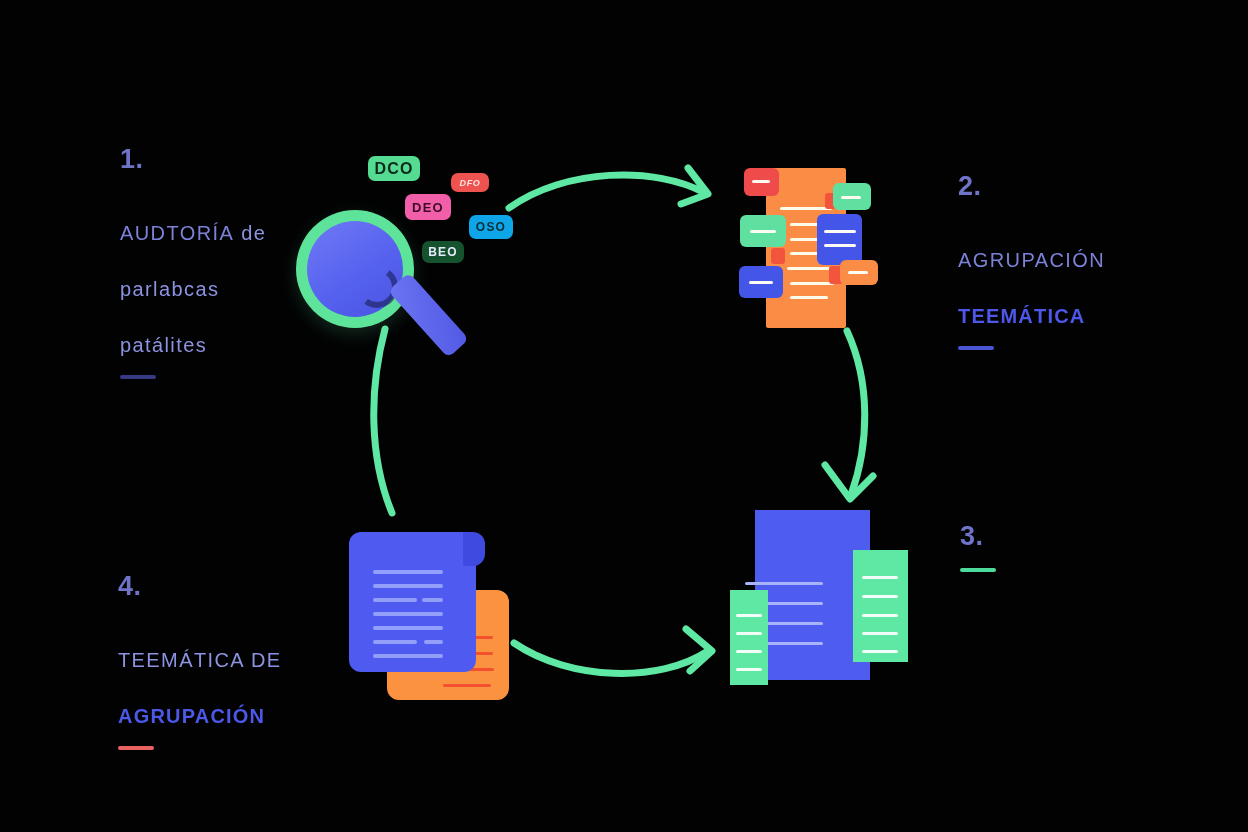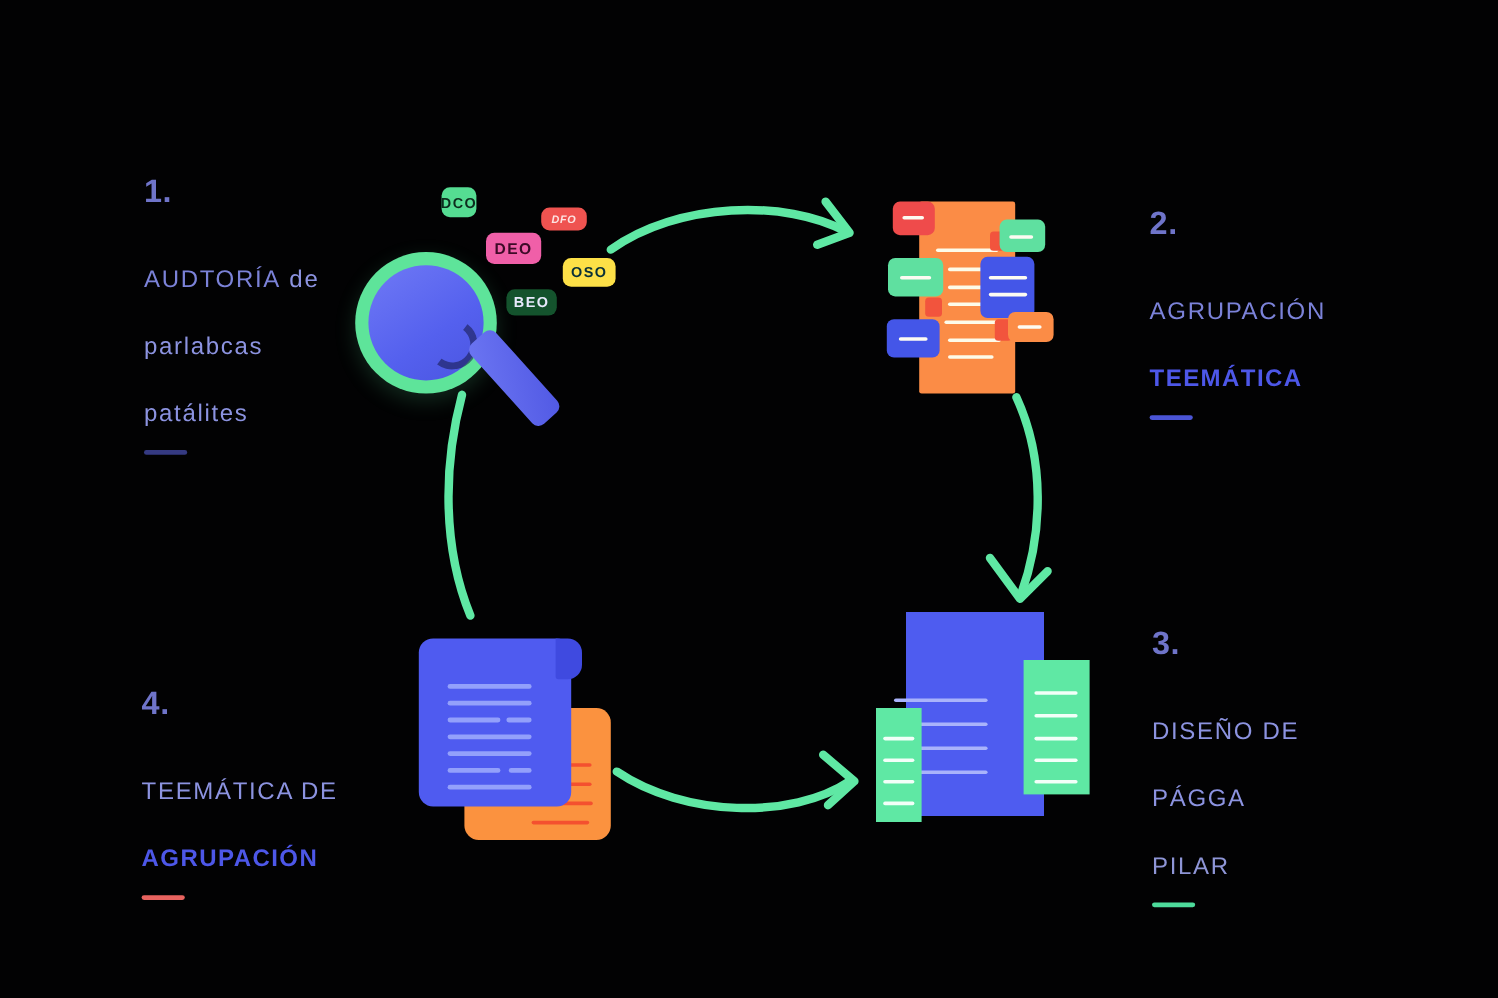--- a/index.html
+++ b/index.html
@@ -99,21 +99,21 @@
   }
   .kw {
     position: absolute;
     font-family: "Liberation Sans", sans-serif;
     font-weight: 700;
     border-radius: 7px;
     display: flex; align-items: center; justify-content: center;
     letter-spacing: 1.2px;
     white-space: nowrap;
   }
-  #kw-dco { left: 72px;  top: 8px;   width: 29px; height: 25px; font-size: 12px; background: #55dc92; color: #0d2b1d; }
+  #kw-dco { left: 72px;  top: 8px;   width: 52px; height: 25px; font-size: 16px; background: #55dc92; color: #0d2b1d; }
   #kw-dfo { left: 155px; top: 25px;  width: 38px; height: 19px; font-size: 9px;  background: #ef5350; color: #fde3e1; letter-spacing:0.6px; }
   #kw-deo { left: 109px; top: 46px;  width: 46px; height: 26px; font-size: 13px; background: #f05fa8; color: #3d0a27; }
   #kw-oso { left: 173px; top: 67px;  width: 44px; height: 24px; font-size: 12px; background: #45dff0; color: #093038; }
   #kw-beo { left: 126px; top: 93px;  width: 42px; height: 22px; font-size: 12px; background: #4f5ae8; color: #e8eafd; }
 
   
   #illus2 { left: 735px; top: 160px; width: 160px; height: 180px; }
   .o-page {
     position: absolute; left: 31px; top: 8px;
     width: 80px; height: 160px;
@@ -207,25 +207,20 @@
     <div class="step-num">2.</div>
     <div class="step-title">
       <span class="t-reg">AGRUPACIÓN</span><br>
       <span class="t-bold">TEEMÁTICA</span>
     </div>
     <div class="step-rule" style="background: rgb(75, 85, 214);"></div>
   </div>
 
   <div class="step-text" id="txt3">
     <div class="step-num">3.</div>
-    <div class="step-title">
-      <span class="t-light">DISEÑO DE</span><br>
-      <span class="t-light">PÁGGA</span><br>
-      <span class="t-dim">PILAR</span>
-    </div>
     <div class="step-rule" style="background: rgb(77, 219, 155);"></div>
   </div>
 
   <div class="step-text" id="txt4">
     <div class="step-num">4.</div>
     <div class="step-title">
       <span class="t-light">TEEMÁTICA DE</span><br>
       <span class="t-bold">AGRUPACIÓN</span>
     </div>
     <div class="step-rule" style="background: rgb(232, 99, 95);"></div>
@@ -233,21 +228,21 @@
 
   <div class="illus" id="illus1">
     <div class="mag-ring"></div>
     <div class="mag-lens"></div>
     <div class="mag-glint"></div>
     <div class="mag-handle"></div>
 
     <div class="kw" id="kw-dco" style="background: rgb(85, 220, 146); color: rgb(13, 43, 29);">DCO</div>
     <div class="kw" id="kw-dfo" style="background: rgb(239, 83, 80); color: rgb(253, 227, 225); font-style: italic;">DFO</div>
     <div class="kw" id="kw-deo" style="background: rgb(240, 95, 168); color: rgb(61, 10, 39);">DEO</div>
-    <div class="kw" id="kw-oso" style="background: #fde047; color: rgb(9, 48, 56);">OSO</div>
+    <div class="kw" id="kw-oso" style="background: #0ea5e9; color: rgb(9, 48, 56);">OSO</div>
     <div class="kw" id="kw-beo" style="background: #14532d; color: rgb(232, 234, 253);">BEO</div>
   </div>
 
   <div class="illus" id="illus2">
     <div class="o-page"></div>
 
     <div class="o-line" style="left:45px; top:47px;  width:52px;"></div>
     <div class="o-line" style="left:55px; top:63px;  width:46px;"></div>
     <div class="o-line" style="left:55px; top:78px;  width:48px;"></div>
     <div class="o-line" style="left:55px; top:92px;  width:44px;"></div>

